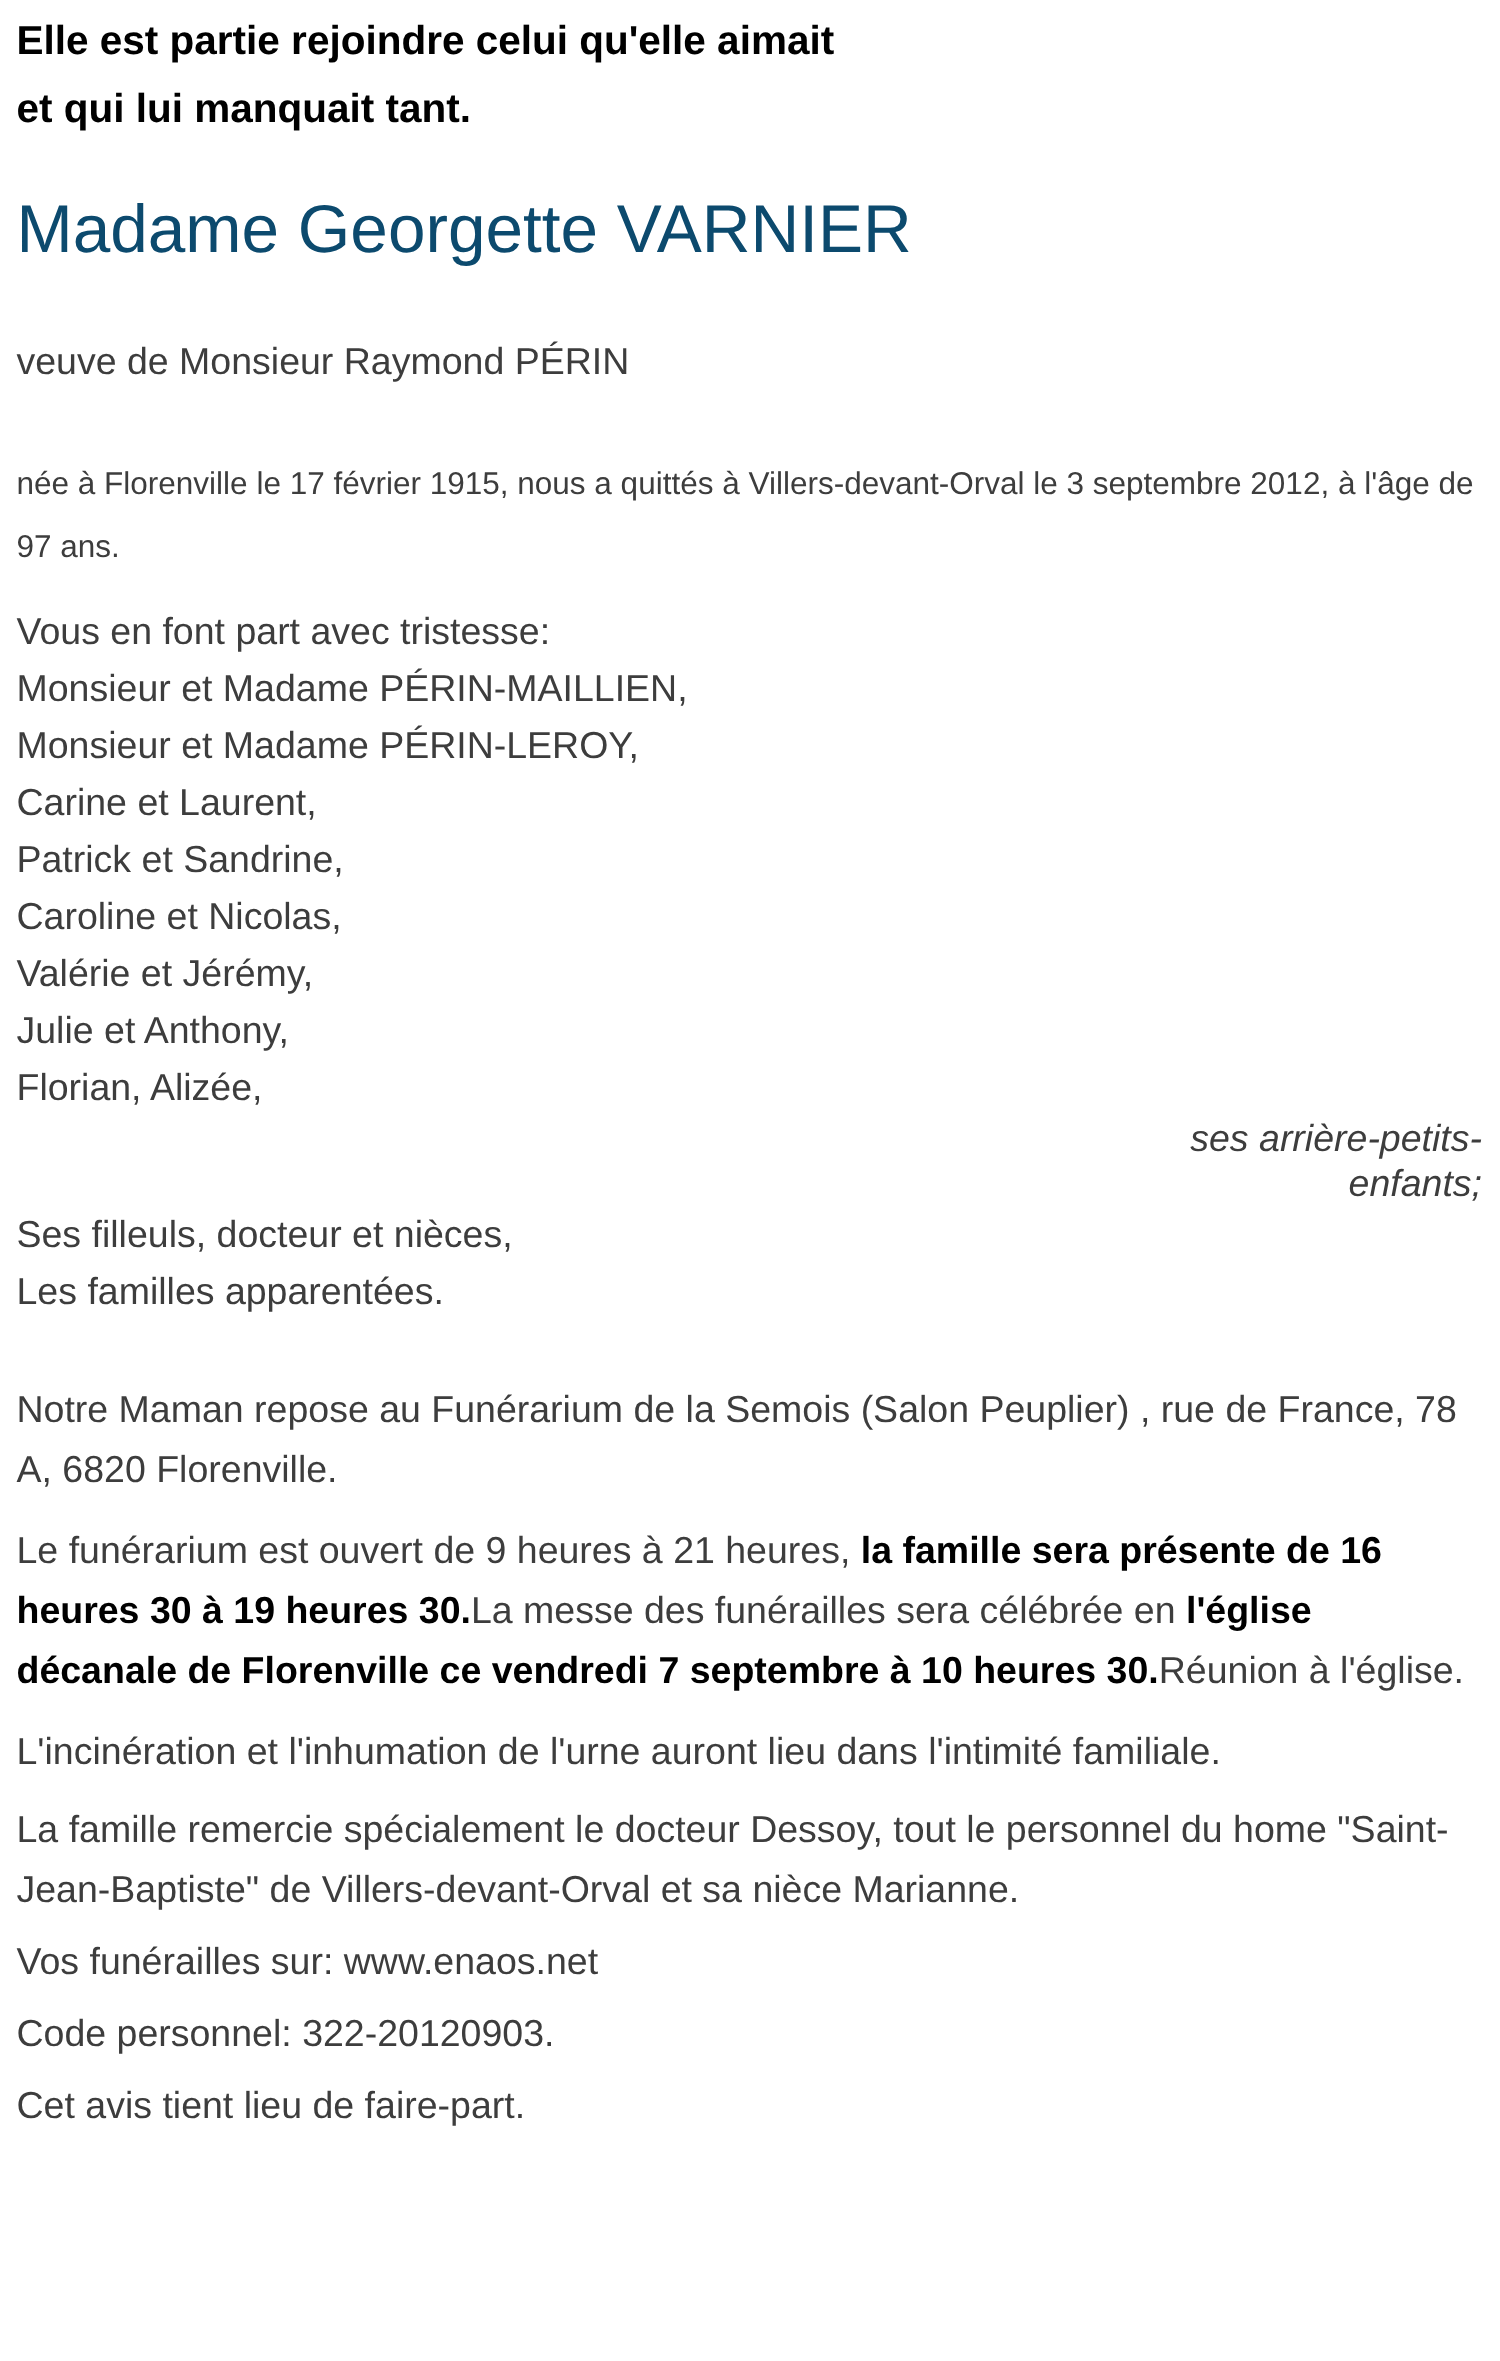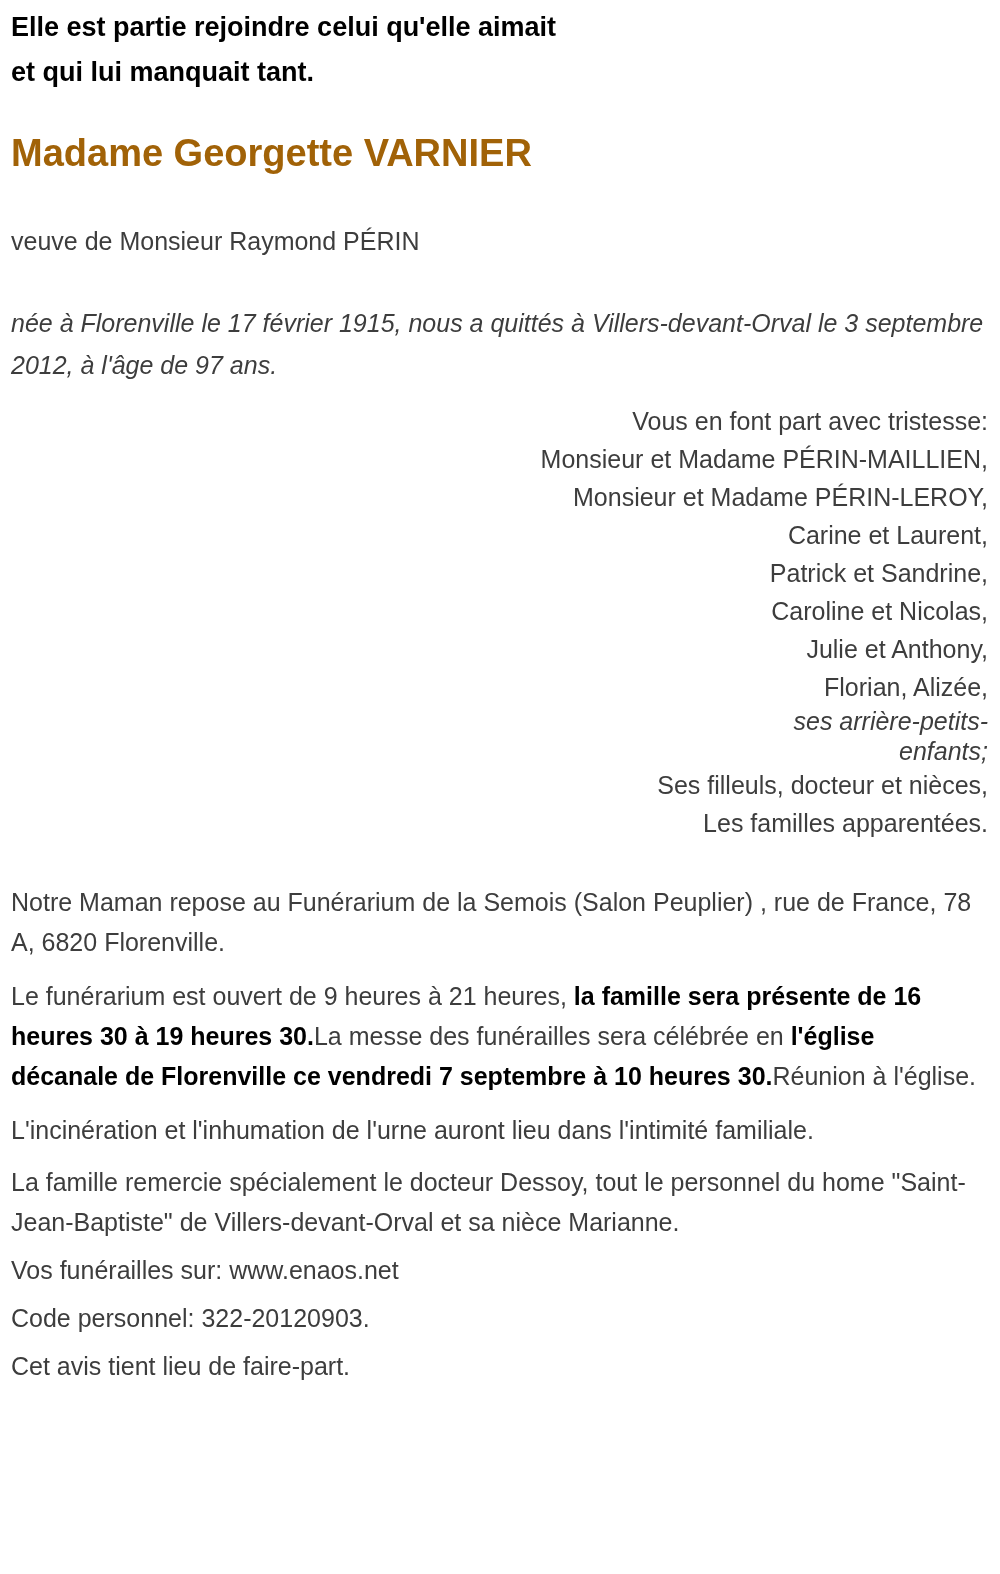--- a/index.html
+++ b/index.html
@@ -19,42 +19,40 @@
   }
   .epitaph {
     margin: 0 0 11px 0;
     font-size: 27px;
     line-height: 34px;
     font-weight: 700;
     color: #000000;
   }
   .title {
     margin: 41px 0 0 0;
-    font-size: 38px;
+    font-size: 45px;
     line-height: 46px;
-    font-weight: 700;
-    color: #a16207;
+    font-weight: 400;
+    color: #0c4a6e;
   }
   .widow {
     margin: 50px 0 0 0;
     font-size: 25px;
     line-height: 30px;
   }
   .intro {
     margin: 46px 0 0 0;
-    font-size: 25px;
+    font-size: 21px;
     line-height: 42px;
-    font-style: italic;
   }
   .family { margin-top: 16px; }
   .family .fline {
     margin: 0;
     font-size: 25px;
     line-height: 38px;
-    text-align: right;
   }
   .relation {
     margin: 0;
     font-size: 25px;
     line-height: 30px;
     font-style: italic;
     text-align: right;
     color: #3d3d3d;
   }
   .narrow {
@@ -90,20 +88,21 @@
   <p class="intro">née à Florenville le 17 février 1915, nous a quittés à Villers-devant-Orval le 3 septembre 2012, à l'âge de 97 ans.</p>
 
   <section class="family">
     <p class="fline">Vous en font part avec tristesse:</p>
     <p class="fline">Monsieur et Madame PÉRIN-MAILLIEN,</p>
     <p class="fline">Monsieur et Madame PÉRIN-LEROY,</p>
 
     <p class="fline">Carine et Laurent,</p>
     <p class="fline">Patrick et Sandrine,</p>
     <p class="fline">Caroline et Nicolas,</p>
+    <p class="fline">Valérie et Jérémy,</p>
     <p class="fline">Julie et Anthony,</p>
 
     <p class="fline">Florian, Alizée,</p>
     <p class="relation"><span class="narrow">ses arrière-petits-enfants;</span></p>
 
     <p class="fline">Ses filleuls, docteur et nièces,</p>
     <p class="fline">Les familles apparentées.</p>
   </section>
 
   <p class="para first">Notre Maman repose au Funérarium de la Semois (Salon Peuplier) , rue de France, 78 A, 6820 Florenville.</p>

